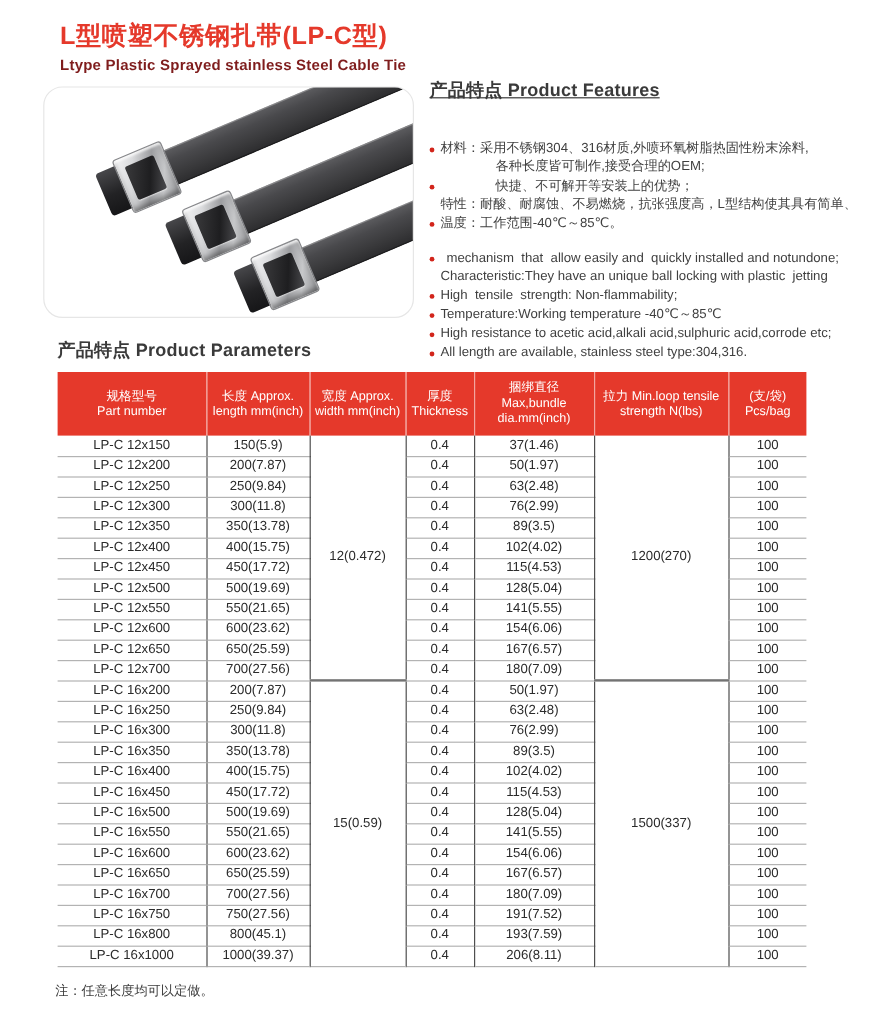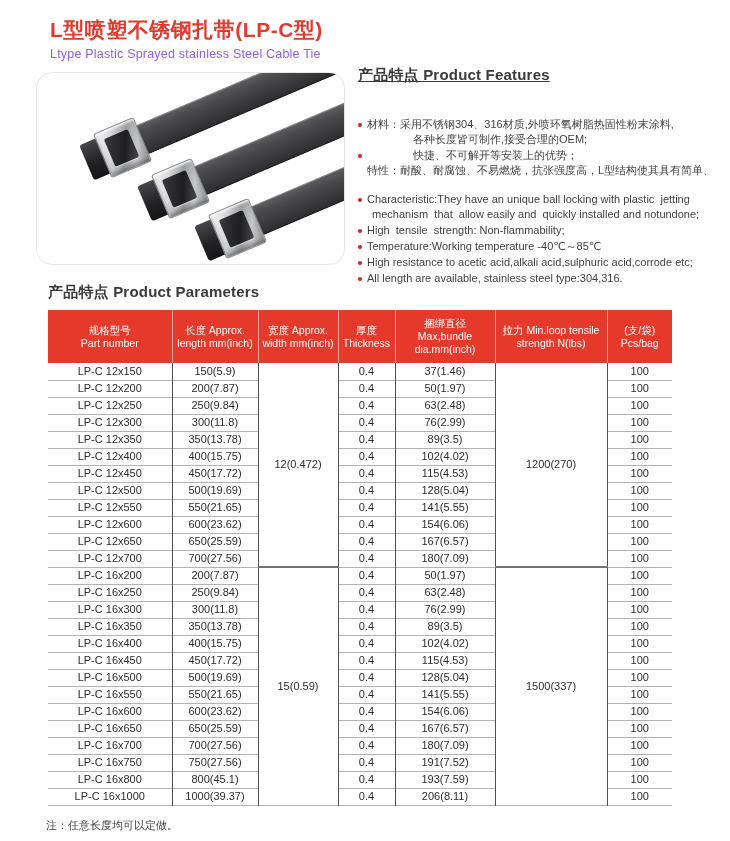--- a/index.html
+++ b/index.html
@@ -6,21 +6,21 @@
   html,body { background:#ffffff; }
   body {
     width:730px; height:841px; position:relative; overflow:hidden;
     font-family:"Liberation Sans","DejaVu Sans",sans-serif;
     color:#2e2e2e;
   }
 
   
   .page-header { position:absolute; left:50px; top:16px; }
   .title-cn { font-size:21px; font-weight:bold; color:#e5392b; letter-spacing:.5px; }
-  .title-en { font-size:12.5px; font-weight:normal; color:#8b5cf6; margin-top:3px; letter-spacing:.2px; }
+  .title-en { font-size:12.5px; font-weight:bold; color:#7f1d1d; margin-top:3px; letter-spacing:.2px; }
 
   
   .photo {
     position:absolute; left:36px; top:72px; width:309px; height:193px;
     border:1px solid #e6e6e6; border-radius:16px; background:#fff; overflow:hidden;
   }
   .tie { position:absolute; display:flex; align-items:center; height:48px;
          transform:rotate(-23deg); transform-origin:20px 24px; }
   .tie-end {
     width:22px; height:38px; border-radius:3px 0 0 3px; margin-right:-5px;
@@ -111,23 +111,26 @@
   <div class="features-heading">产品特点 Product Features</div>
   <ul class="feature-list">
       <li class="feat-item">
         <div class="feature-line">材料：采用不锈钢304、316材质,外喷环氧树脂热固性粉末涂料,</div>
         <div class="feature-line" style="padding-left: 46px;">各种长度皆可制作,接受合理的OEM;</div>
       </li>
       <li class="feat-item">
         <div class="feature-line" style="padding-left: 46px;">快捷、不可解开等安装上的优势；</div>
         <div class="feature-line">特性：耐酸、耐腐蚀、不易燃烧，抗张强度高，L型结构使其具有简单、</div>
       </li>
+      <li class="feat-item">
+        <div class="feature-line">温度：工作范围-40℃～85℃。</div>
+      </li>
       <li class="feat-item group-start">
+        <div class="feature-line" style="padding-left: 5px;">mechanism  that  allow easily and  quickly installed and notundone;</div>
         <div class="feature-line">Characteristic:They have an unique ball locking with plastic  jetting</div>
-        <div class="feature-line" style="padding-left: 5px;">mechanism  that  allow easily and  quickly installed and notundone;</div>
       </li>
       <li class="feat-item">
         <div class="feature-line">High  tensile  strength: Non-flammability;</div>
       </li>
       <li class="feat-item">
         <div class="feature-line">Temperature:Working temperature -40℃～85℃</div>
       </li>
       <li class="feat-item">
         <div class="feature-line">High resistance to acetic acid,alkali acid,sulphuric acid,corrode etc;</div>
       </li>

